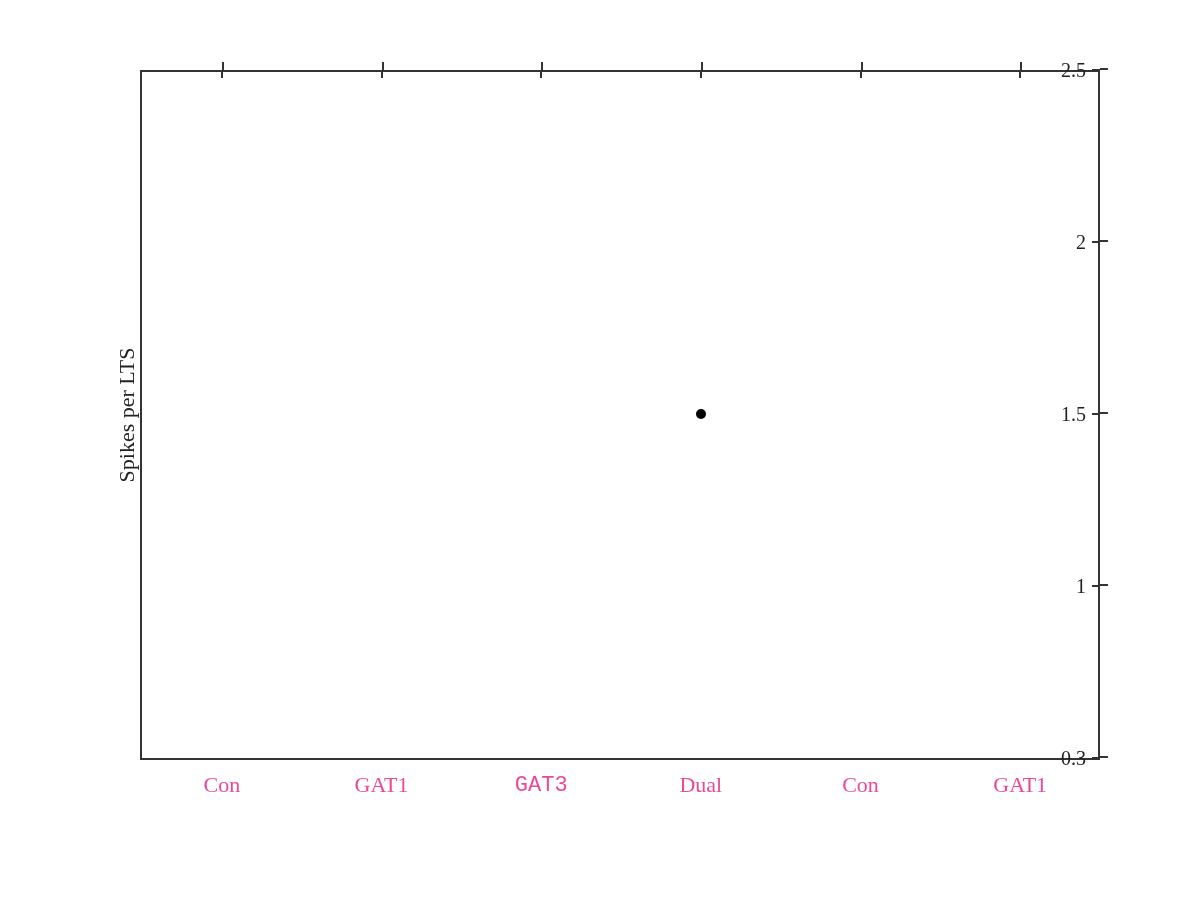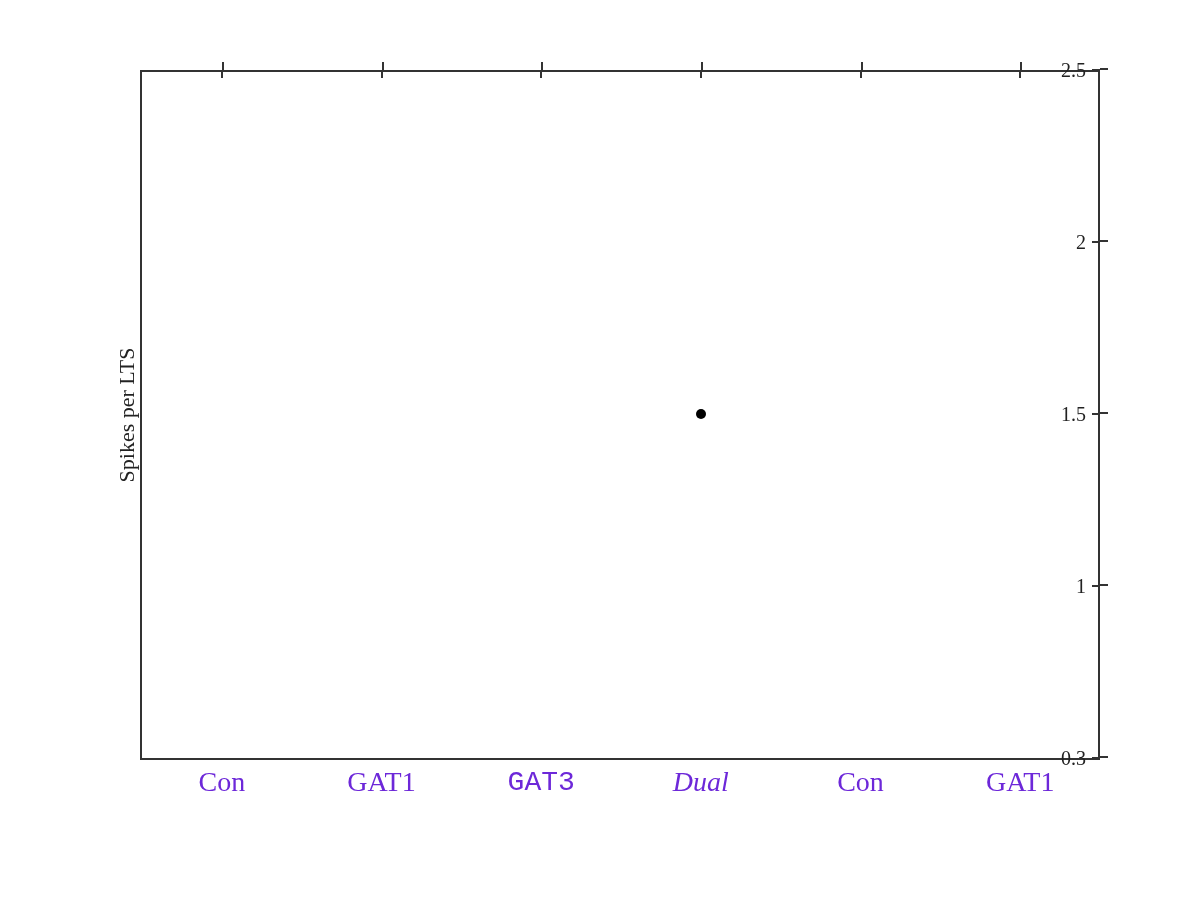--- a/index.html
+++ b/index.html
@@ -79,22 +79,22 @@
     .x-tick {
       position: absolute;
       top: -8px;
       width: 2px;
       height: 8px;
       background: #333;
     }
     .x-tick-label {
       position: absolute;
       bottom: -40px;
-      font-size: 28px;
-      color: #6d28d9;
+      font-size: 22px;
+      color: #ec4899;
       transform: translateX(-50%);
       white-space: nowrap;
     }
 
     
     .data-point {
       position: absolute;
       width: 10px;
       height: 10px;
       background: #000;
@@ -148,21 +148,21 @@
       <div class="inner-tick-top" style="left: calc(8.33% - 1px);"></div>
       <div class="x-tick-label" style="left: 8.33%;">Con</div>
       <div class="x-tick" style="left: 25%;"></div>
       <div class="inner-tick-top" style="left: calc(25% - 1px);"></div>
       <div class="x-tick-label" style="left: 25%;">GAT1</div>
       <div class="x-tick" style="left: 41.67%;"></div>
       <div class="inner-tick-top" style="left: calc(41.67% - 1px);"></div>
       <div class="x-tick-label" style="left: 41.67%; font-family: Liberation Mono, monospace;">GAT3</div>
       <div class="x-tick" style="left: 58.33%;"></div>
       <div class="inner-tick-top" style="left: calc(58.33% - 1px);"></div>
-      <div class="x-tick-label" style="left: 58.33%; font-style: italic;">Dual</div>
+      <div class="x-tick-label" style="left: 58.33%;">Dual</div>
       <div class="x-tick" style="left: 75%;"></div>
       <div class="inner-tick-top" style="left: calc(75% - 1px);"></div>
       <div class="x-tick-label" style="left: 75%;">Con</div>
       <div class="x-tick" style="left: 91.67%;"></div>
       <div class="inner-tick-top" style="left: calc(91.67% - 1px);"></div>
       <div class="x-tick-label" style="left: 91.67%;">GAT1</div>
       <div class="data-point" style="left: 58.33%; bottom: 50%;"></div>
     </div>
 </div>
 

